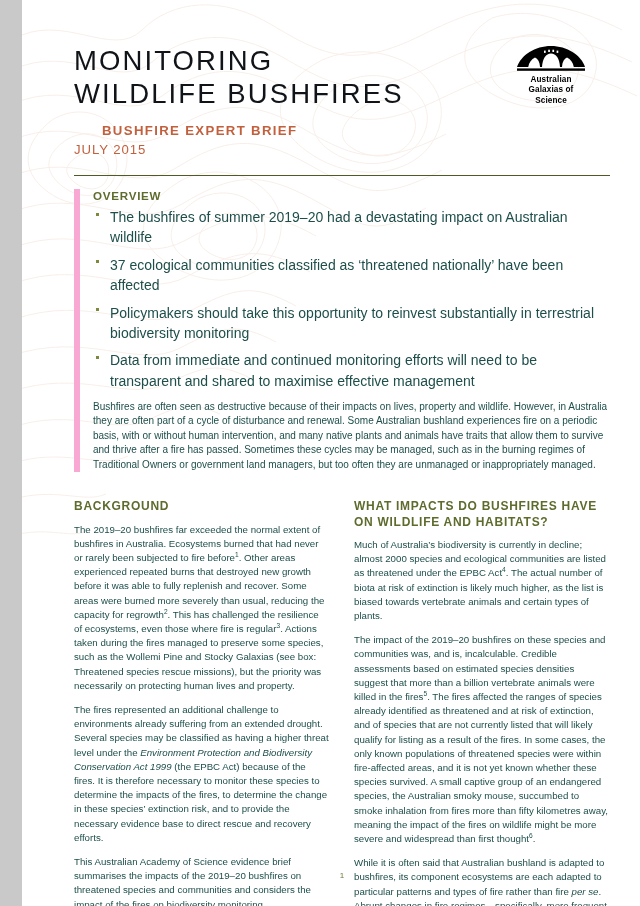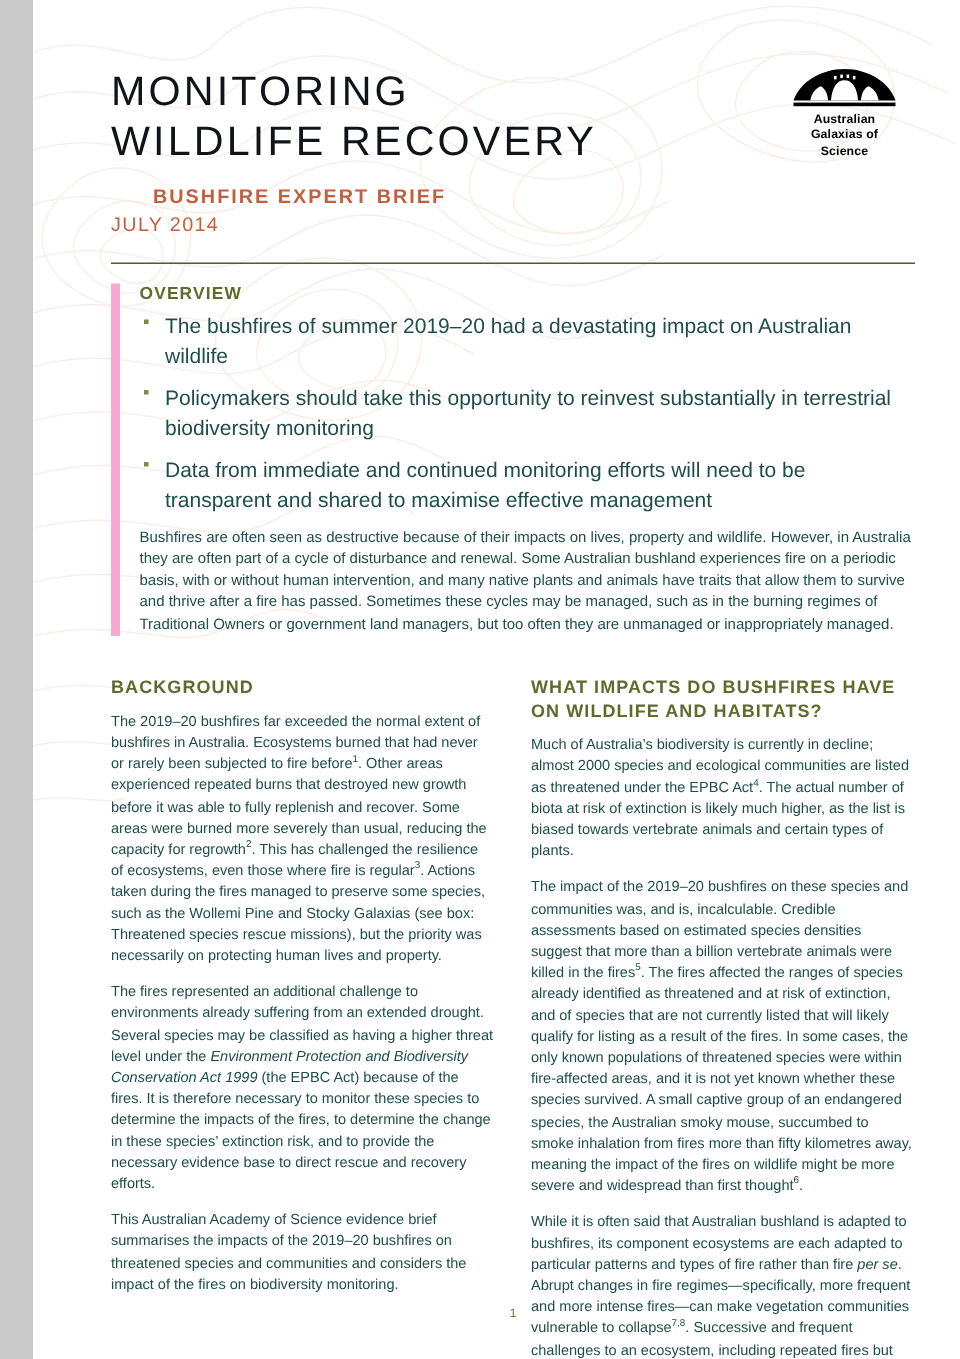--- a/index.html
+++ b/index.html
@@ -58,21 +58,21 @@
   }
   .date {
     margin: 4px 0 0 0;
     font-size: 13.2px;
     font-weight: 400;
     letter-spacing: 0.9px;
     color: #c2603d;
   }
   .logo {
     position: absolute;
-    right: 4px;
+    right: 16px;
     top: 5px;
     width: 86px;
     text-align: center;
   }
   .logo svg { display: block; margin: 0 auto; }
   .logo-text {
     font-size: 8.2px;
     font-weight: bold;
     line-height: 1.25;
     color: #000;
@@ -200,24 +200,24 @@
       <path d="M 470 18 C 520 2, 580 30, 574 70 S 516 118, 474 96 S 434 40, 470 18 Z"></path>
       <path d="M 492 38 C 526 26, 562 46, 556 74 S 512 108, 484 92 S 470 50, 492 38 Z"></path>
     </g>
   </svg>
 
   <div class="content">
 
     <div class="header">
       <h1 class="title">
         <span>MONITORING</span>
-        <span class="l2">WILDLIFE RECOVERY</span>
+        <span class="l2">WILDLIFE BUSHFIRES</span>
       </h1>
       <div class="subtitle">BUSHFIRE EXPERT BRIEF</div>
-      <div class="date">JULY 2014</div>
+      <div class="date">JULY 2015</div>
 
       <div class="logo">
         <svg width="72" height="28" viewBox="0 0 72 28" aria-hidden="true">
           <path d="M36 1 C 20 1, 6 10, 2 22 L 70 22 C 66 10, 52 1, 36 1 Z" fill="#000"></path>
           <path d="M36 8.5 C 31 8.5, 27.5 13.5, 27 22 L 45 22 C 44.5 13.5, 41 8.5, 36 8.5 Z" fill="#fff"></path>
           <path d="M20 12.5 C 16.5 14, 14 17.5, 13.2 22 L 25 22 C 24.8 17, 22.8 13.8, 20 12.5 Z" fill="#fff"></path>
           <path d="M52 12.5 C 55.5 14, 58 17.5, 58.8 22 L 47 22 C 47.2 17, 49.2 13.8, 52 12.5 Z" fill="#fff"></path>
           <rect x="29" y="5.6" width="1.7" height="2.3" fill="#fff"></rect>
           <rect x="33.2" y="4.7" width="1.7" height="2.3" fill="#fff"></rect>
           <rect x="37.4" y="4.7" width="1.7" height="2.3" fill="#fff"></rect>
@@ -231,20 +231,21 @@
         </div>
       </div>
     </div>
 
     <div class="rule"></div>
 
     <section class="overview">
       <h2>OVERVIEW</h2>
       <ul class="ov-list">
         <li>The bushfires of summer 2019–20 had a devastating impact on Australian wildlife</li>
+        <li>37 ecological communities classified as ‘threatened nationally’ have been affected</li>
         <li>Policymakers should take this opportunity to reinvest substantially in terrestrial biodiversity monitoring</li>
         <li>Data from immediate and continued monitoring efforts will need to be transparent and shared to maximise effective management</li>
       </ul>
       <p class="ov-para">Bushfires are often seen as destructive because of their impacts on lives, property and wildlife. However, in Australia they are often part of a cycle of disturbance and renewal. Some Australian bushland experiences fire on a periodic basis, with or without human intervention, and many native plants and animals have traits that allow them to survive and thrive after a fire has passed. Sometimes these cycles may be managed, such as in the burning regimes of Traditional Owners or government land managers, but too often they are unmanaged or inappropriately managed.</p>
     </section>
 
     <div class="columns">
 
       <div class="col">
         <h3>BACKGROUND</h3>

